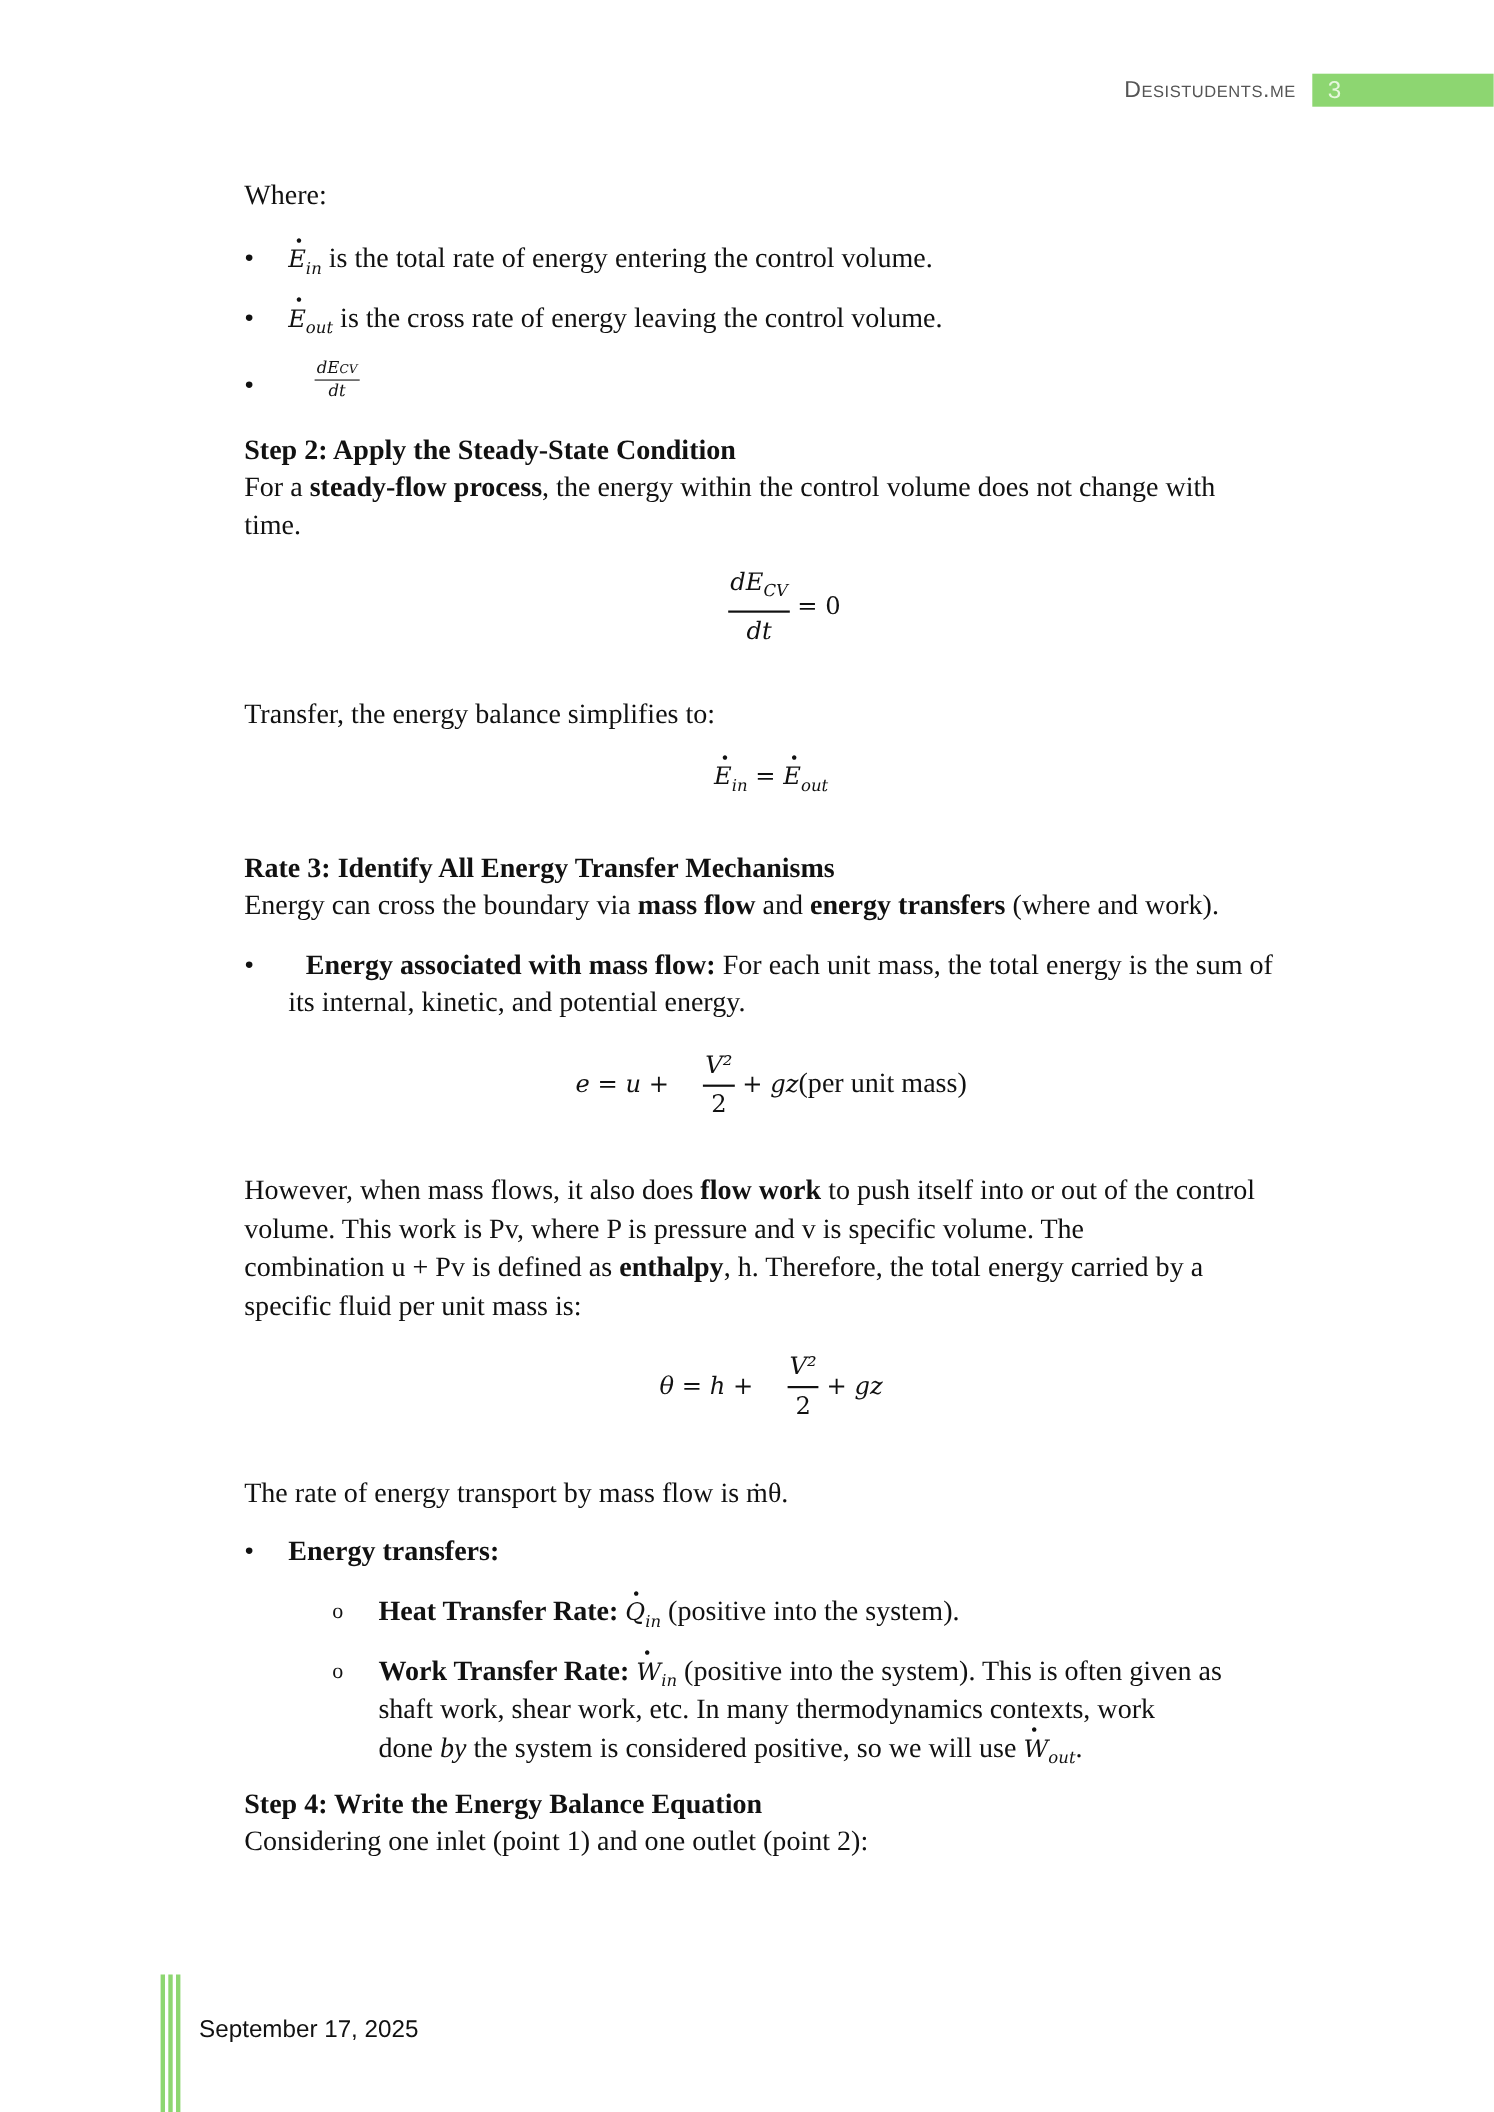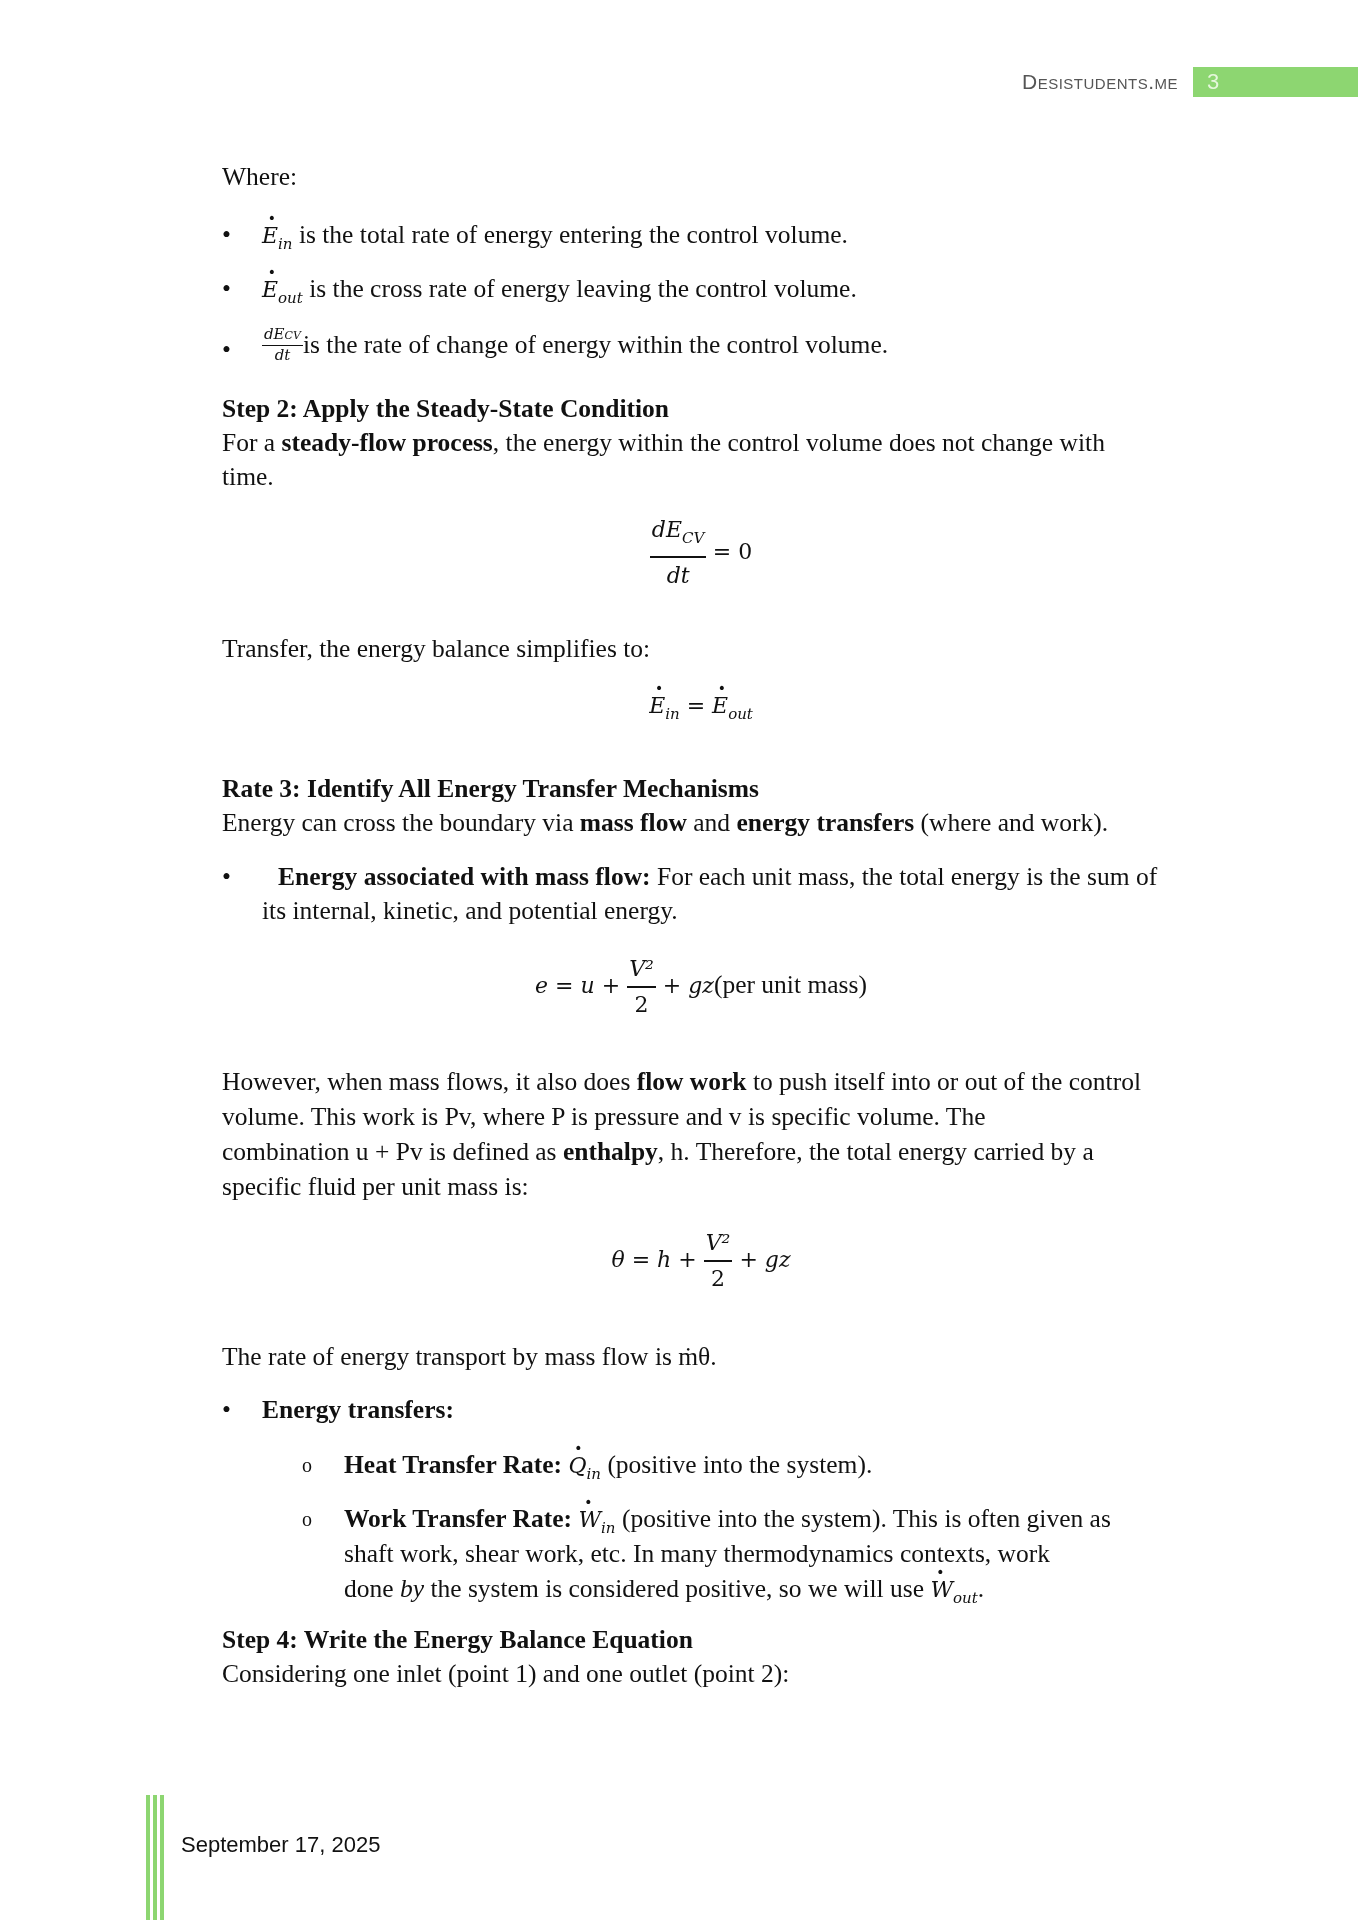--- a/index.html
+++ b/index.html
@@ -10,21 +10,21 @@
   .hdr-bar { position: absolute; top: 67px; left: 1193px; width: 165px; height: 30px; background: #8dd671; }
   .hdr-page { position: absolute; left: 14px; top: 2px; font-family: "Liberation Sans", sans-serif;
               font-size: 22px; color: #e6f7dc; }
   .content { position: absolute; left: 206px; top: 160px; width: 990px; font-size: 25.5px; line-height: 34px; }
   .p { position: absolute; left: 16px; white-space: nowrap; }
   .b { font-weight: bold; }
   .m { font-family: "DejaVu Serif", serif; font-style: italic; font-size: 22px; }
   .sub { font-size: 15px; vertical-align: -6px; }
   .dot { position: relative; display: inline-block; }
   .dot::before { content: "·"; position: absolute; top: -18px; left: 6px; font-style: normal; font-weight: bold; }
-  .frac { display: inline-block; vertical-align: middle; text-align: center; }
+  .frac { display: inline-block; vertical-align: middle; text-align: center; margin-left: 24px; }
   .frac > span { display: block; }
   .frac .num { border-bottom: 2px solid #111; padding: 0 2px; }
   .eq { position: absolute; left: 0; width: 990px; text-align: center; }
   .footer-lines { position: absolute; left: 146px; top: 1795px; width: 18px; height: 125px; }
   .footer-lines div { position: absolute; top: 0; width: 4px; height: 125px; background: #8dd671; }
   .footer-date { position: absolute; left: 181px; top: 1832px; font-family: "Liberation Sans", sans-serif;
                  font-size: 22px; color: #111; }
 </style>
 </head>
 <body>
@@ -51,21 +51,20 @@
       <span class="m dot">E</span><span class="m sub">out</span><span> is the cross rate of energy leaving the control volume.</span>
     </span>
   </div>
   <div class="p" style="top:165px">
     <span style="position:absolute;left:0;top:8px">•</span>
     <span style="position:absolute;left:40px;display:flex;align-items:center">
       <span class="frac" style="font-size:15px;line-height:18px">
         <span class="num m" style="font-size:15px;border-bottom-width:1.5px"><span>dE</span><span style="font-size:11px">CV</span></span>
         <span class="m" style="font-size:15px">dt</span>
       </span>
-      <span> is the rate of change of energy within the control volume.</span>
     </span>
   </div>
 
   <div class="p b" style="top:232px">Step 2: Apply the Steady-State Condition</div>
   <div class="p" style="top:266px">
     <span>For a </span><span class="b">steady-flow process</span><span>, the energy within the control volume does not change with</span>
   </div>
   <div class="p" style="top:300px">time.</div>
 
   <div class="eq" style="top:352px">

